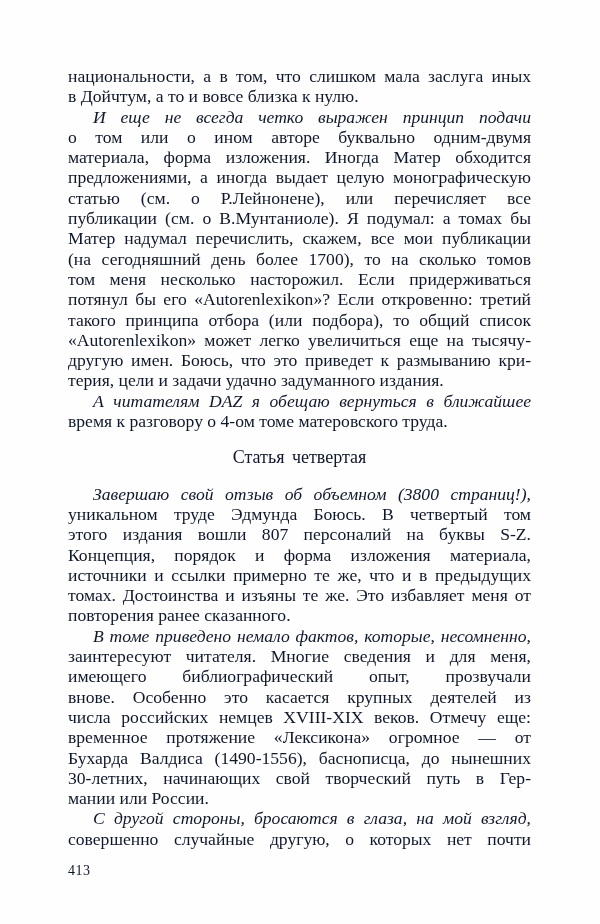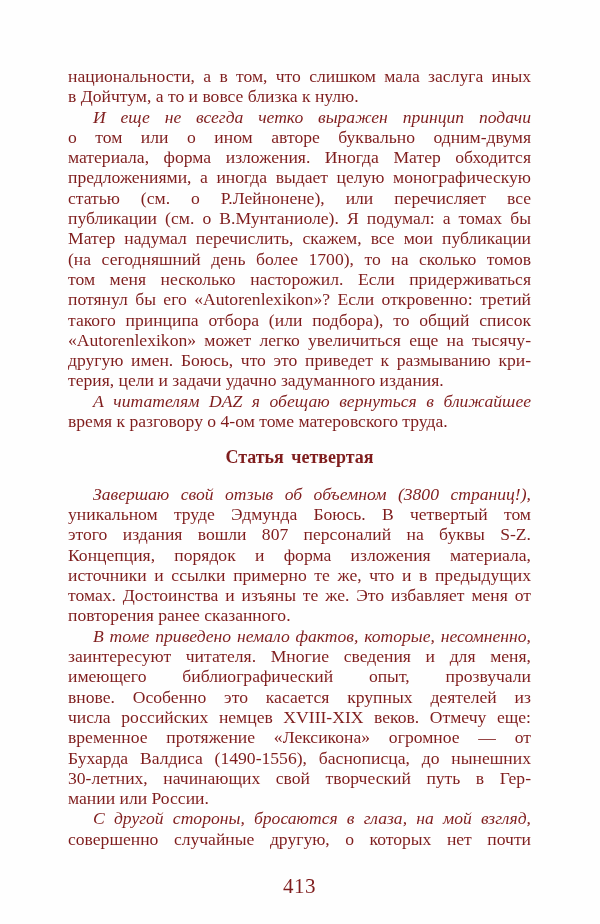--- a/index.html
+++ b/index.html
@@ -6,21 +6,21 @@
     margin: 0;
     padding: 0;
     background: #ffffff;
   }
   .page {
     position: relative;
     width: 600px;
     height: 924px;
     background: #fefefe;
     font-family: "Liberation Serif", "DejaVu Serif", serif;
-    color: #7f1d1d;
+    color: #0f172a;
     overflow: hidden;
   }
   .text-block {
     position: absolute;
     left: 68px;
     top: 66px;
     width: 463px;
     font-size: 17.6px;
     line-height: 20.3px;
   }
@@ -30,29 +30,28 @@
   }
   .line.j {
     text-align-last: justify;
   }
   .line.ind {
     text-indent: 25px;
     font-style: italic;
   }
   .heading {
     text-align: center;
-    font-weight: bold;
+    font-weight: normal;
     word-spacing: 3px;
     margin: 16px 0 16px 0;
     font-size: 18px;
   }
   .page-number {
-    text-align: center;
-    margin-top: 27px;
-    font-size: 21px;
+    margin-top: 12px;
+    font-size: 14px;
     letter-spacing: 0.5px;
   }
 </style>
 </head>
 <body>
 
 <div class="page">
   <div class="text-block">
       <div class="line j">национальности, а в том, что слишком мала заслуга иных</div>
       <div class="line">в Дойчтум, а то и вовсе близка к нулю.</div>

